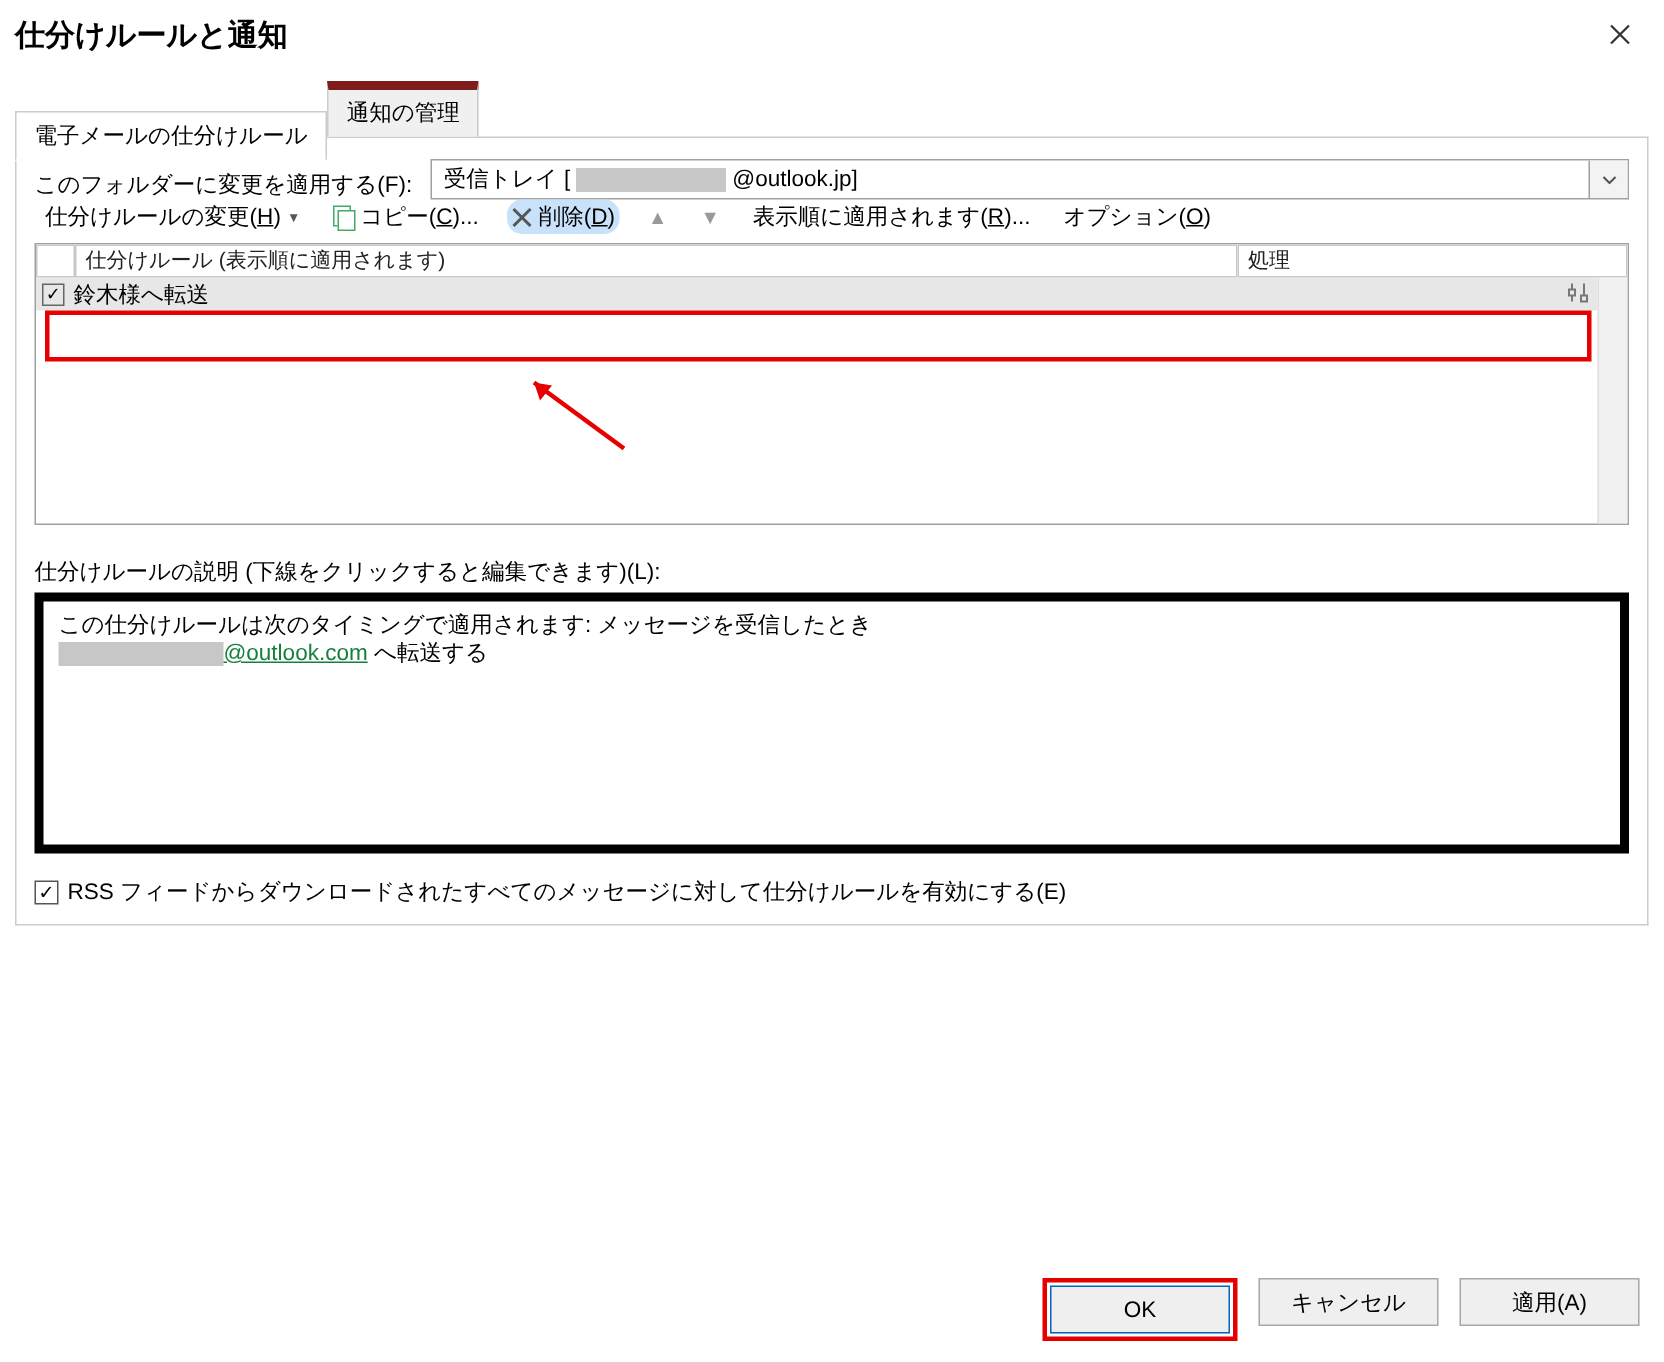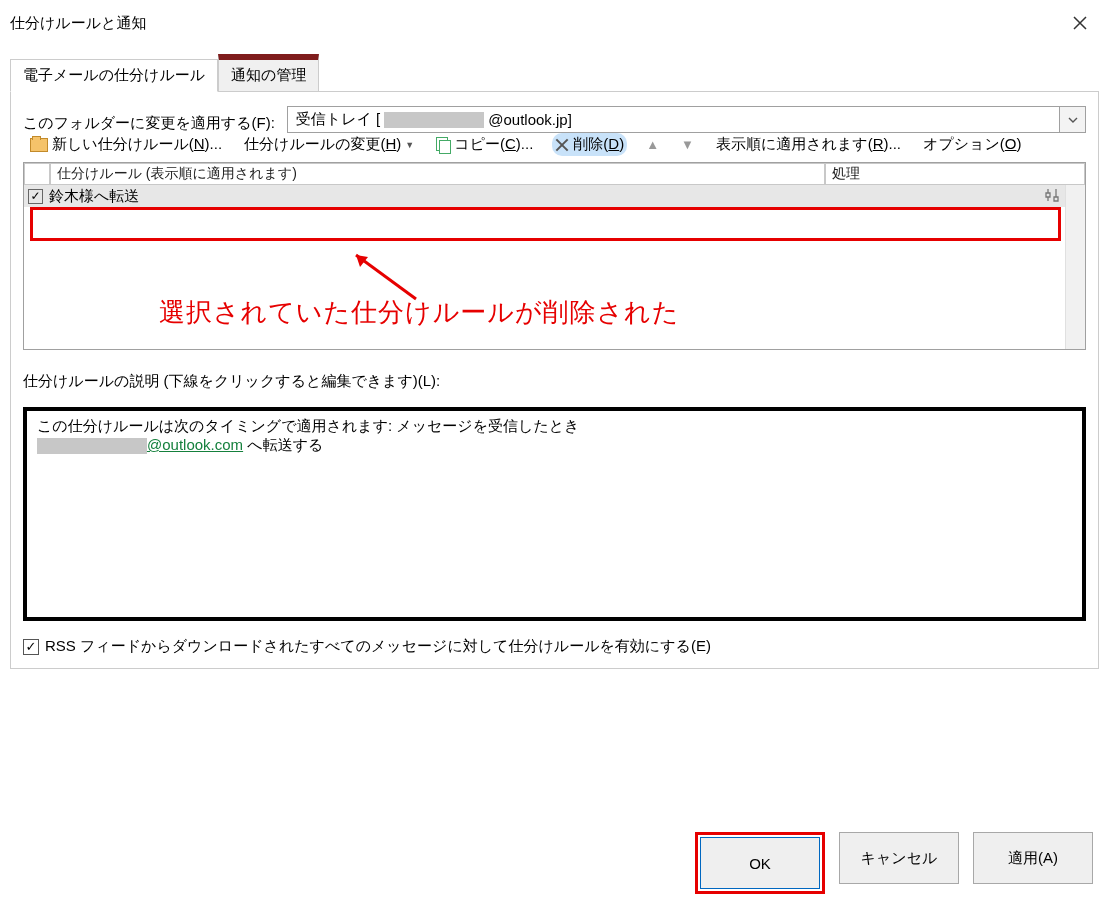--- a/index.html
+++ b/index.html
@@ -11,21 +11,22 @@
     color: #000;
     width: 1109px;
     height: 908px;
     overflow: hidden;
   }
   .titlebar {
     display: flex;
     align-items: center;
     justify-content: space-between;
     padding: 8px 14px 6px 10px;
-    font-size: 15px;
+    font-size: 20px;
+    font-weight: bold;
   }
   .close-x {
     width: 30px; height: 30px;
     display:flex; align-items:center; justify-content:center;
     font-size: 18px;
     cursor: pointer;
   }
   .tab-area {
     padding: 10px 10px 0 10px;
   }
@@ -33,21 +34,21 @@
     display: flex;
     align-items: flex-end;
     border-bottom: 1px solid #ccc;
   }
   .tab {
     padding: 6px 12px;
     border: 1px solid #ccc;
     border-bottom: none;
     background: #fff;
     position: relative;
-    top: 1px;
+    top: 16px;
     cursor: pointer;
   }
   .tab:not(.active){
     background: #f0f0f0;
     border-top: 6px solid #7f1d1d;
     top: 0;
   }
   .tab.active {
     background: #fff;
     border-bottom: 1px solid #fff;
@@ -187,44 +188,44 @@
     pointer-events:none;
   }
   .annotation-arrow {
     position:absolute;
     left: 320px; top: 62px;
     width: 80px; height: 60px;
     pointer-events:none;
   }
   .desc-label {
     margin-top: 22px;
-    margin-bottom: 16px;
+    margin-bottom: 4px;
   }
   .desc-box {
-    border: 4px solid #000000;
-    height: 214px;
+    border: 6px solid #000000;
+    height: 174px;
     padding: 6px 10px;
   }
   .link { color: #15803d; text-decoration: underline; cursor: pointer; }
   .rss-row {
     margin-top: 16px;
     display:flex; align-items:center; gap:6px;
   }
   .rss-chk {
     width:16px; height:16px; border:1px solid #555;
     display:flex; align-items:center; justify-content:center;
     font-size:13px;
   }
   .footer {
     position: absolute;
     bottom: 14px; right: 16px;
     display:flex; gap: 14px;
   }
   .btn {
-    width: 120px; height: 52px;
+    width: 120px; height: 32px;
     border: 1px solid #a8a8a8;
     background: #efefef;
     display:flex; align-items:center; justify-content:center;
     cursor:pointer;
   }
   .btn.primary {
     border: 1px solid #0067c0;
   }
   .ok-highlight {
     border: 3px solid #e60000;
@@ -291,24 +292,20 @@
         </div>
         <div class="folder-dd">
           <svg width="10" height="6" viewBox="0 0 10 6">
               <path d="M1 1 L5 5 L9 1" stroke="#555" stroke-width="1.4" fill="none"></path>
             </svg>
         </div>
       </div>
     </div>
 
     <div class="toolbar">
-      <div class="tb-item">
-        <span class="icon-folder"></span>
-        <span><span>新しい仕分けルール(</span><span class="u">N</span><span>)...</span></span>
-      </div>
       <div class="tb-item">
         <span><span>仕分けルールの変更(</span><span class="u">H</span><span>)</span></span>
         <span class="tb-dd">▼</span>
       </div>
       <div class="tb-item">
         <span class="icon-copy"></span>
         <span><span>コピー(</span><span class="u">C</span><span>)...</span></span>
       </div>
       <div class="tb-item highlight">
         <span class="icon-x"></span>
@@ -338,21 +335,20 @@
             <svg width="18" height="16" viewBox="0 0 18 16">
               <path d="M4 2 v4 M4 10 v4 M2 6 h4 v4 h-4 z M12 2 v8 M12 14 v0 M10 10 h4 v4 h-4 z" stroke="#777" stroke-width="1.3" fill="none"></path>
             </svg>
           </span>
         </div>
         <div class="red-box"></div>
         <svg class="annotation-arrow" viewBox="0 0 80 60">
           <line x1="72" y1="52" x2="12" y2="8" stroke="#e60000" stroke-width="3"></line>
           <polygon points="12,8 24,10 16,20" fill="#e60000"></polygon>
         </svg>
-        <div class="annotation-text">選択されていた仕分けルールが削除された</div>
         <div class="list-scroll"></div>
       </div>
     </div>
 
     <div class="desc-label">仕分けルールの説明 (下線をクリックすると編集できます)(L):</div>
     <div class="desc-box">
       <div>この仕分けルールは次のタイミングで適用されます: メッセージを受信したとき</div>
       <div>
         <span class="redact" style="width:110px"></span><span class="link">@outlook.com</span><span> へ転送する</span>
       </div>

